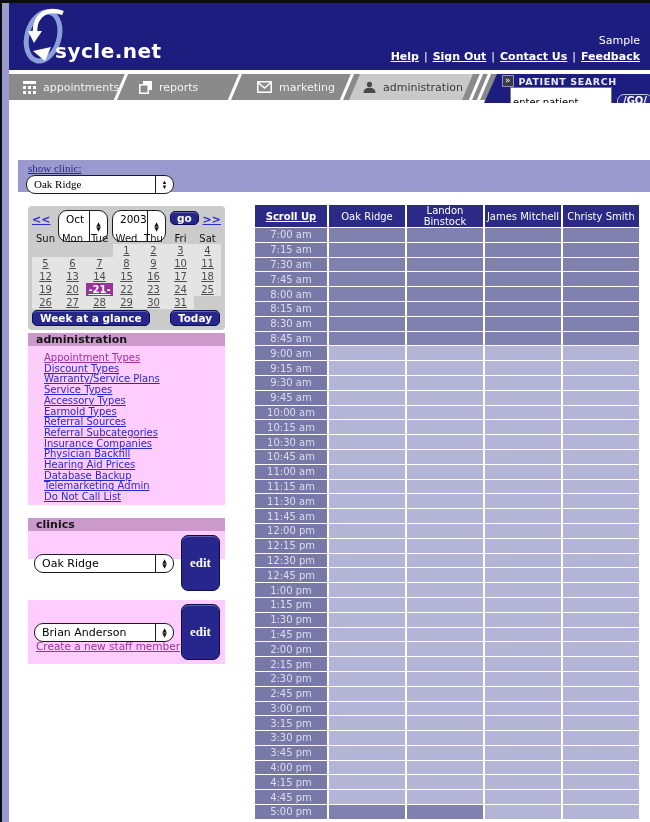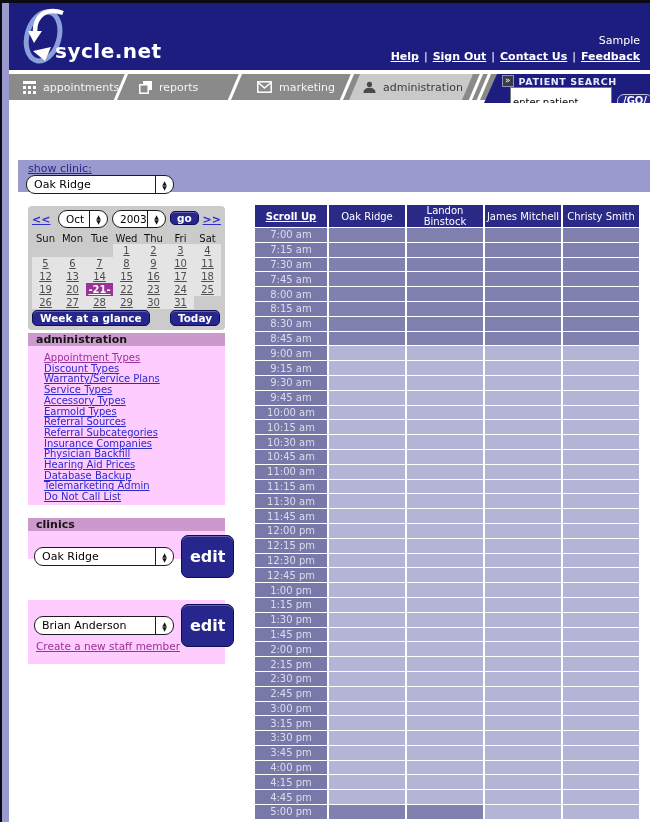--- a/index.html
+++ b/index.html
@@ -40,21 +40,21 @@
   #ps-chevron{display:inline-block;border:1px solid #9191c0;background:#3a3a46;color:#fff;
     font-size:9px;line-height:9px;padding:0 2px 1px 2px;}
   #ps-label{font-weight:bold;font-size:9.5px;letter-spacing:.6px;color:#e8e8ff;}
   #ps-row2{position:absolute;left:26px;top:13px;display:flex;align-items:center;gap:5px;}
   #ps-input{width:96px;height:14px;border:1px solid #777;background:#fff;font-size:10px;
     font-family:inherit;padding:7px 2px;}
   #ps-go{background:#26268c;color:#fff;border:1.5px solid #c2c2dd;border-radius:7px;
     font-size:10px;font-weight:bold;padding:0 5px;height:15px;line-height:12px;}
 
   
-  #show-clinic{left:18px;top:160px;width:632px;height:32px;background:#9a9ace;}
+  #show-clinic{left:18px;top:160px;width:632px;height:32px;background:#9a9ace;font-family:Liberation Serif, serif;}
   #show-clinic-label{position:absolute;left:10px;top:2px;color:#28288f;text-decoration:underline;font-size:11px;}
   #show-clinic-select{position:absolute;left:8px;top:15px;}
 
   
   .macsel{display:inline-flex;align-items:stretch;background:#fff;border:1.5px solid #1c1c1c;
     border-radius:9px;height:19px;box-sizing:border-box;font-size:11px;}
   .macsel-val{flex:1;padding:2px 6px 0 7px;white-space:nowrap;overflow:hidden;}
   .macsel-arrows{width:17px;border-left:1.5px solid #1c1c1c;display:flex;flex-direction:column;
     align-items:center;justify-content:center;font-size:6px;line-height:5px;color:#111;}
 
@@ -62,21 +62,21 @@
   .nbtn{display:inline-block;background:#26268c;color:#fff;font-weight:bold;
     border:1.5px solid #0d0d52;border-radius:6px;font-size:10.5px;padding:1px 7px;
     box-shadow:inset 0 1px 0 rgba(255,255,255,.28);text-align:center;}
 
   
   #calendar{left:28px;top:206px;width:197px;height:124px;background:#cbcbcb;border-radius:4px;}
   #cal-controls{position:absolute;left:0;top:4px;width:100%;height:20px;}
   #cal-prev{position:absolute;left:4px;top:3px;color:#2d2dd0;font-weight:bold;text-decoration:underline;font-size:11px;}
   #cal-next{position:absolute;right:4px;top:3px;color:#2d2dd0;font-weight:bold;text-decoration:underline;font-size:11px;}
   #cal-month{position:absolute;left:30px;top:0;width:50px;}
-  #cal-month .macsel,#cal-year .macsel{width:100%;font-size:10.5px;height:18px;justify-content:center;}
+  #cal-month .macsel,#cal-year .macsel{width:100%;font-size:10.5px;height:32px;justify-content:center;}
   #cal-year{position:absolute;left:84px;top:0;width:54px;}
   #cal-go{position:absolute;left:142px;top:1px;padding:0 6px;border-radius:5px;}
   #cal-table{position:absolute;left:4px;top:26px;border-collapse:collapse;table-layout:fixed;}
   #cal-table th{width:27px;height:12px;font-size:10px;font-weight:normal;color:#111;text-align:center;padding:0;}
   #cal-table td{width:27px;height:13px;font-size:10px;text-align:center;padding:0;}
   #cal-table td.day{background:#e4e4e4;}
   #cal-table td.empty{background:transparent;}
   #cal-table td a{color:#4d4d4d;text-decoration:underline;}
   #cal-table td.selected{background:#993399;}
   #cal-table td.selected a{color:#fff;font-weight:bold;}
@@ -90,21 +90,21 @@
   #admin-header{top:333px;}
   #admin-body{top:346px;height:159px;padding:7px 0 0 16px;}
   #admin-body a{display:block;font-size:10px;line-height:10.7px;text-decoration:underline;color:#2b2bcc;white-space:nowrap;}
   #admin-body a.visited{color:#993399;}
   #clinics-header{top:518px;}
   #clinics-body{top:531px;height:28px;}
   #staff-header{top:570px;margin-top:36px;}
   #staff-body{top:600px;height:64px;}
   .sel-row{position:absolute;left:6px;top:4px;display:flex;align-items:center;gap:7px;}
   .sel-row .macsel{width:140px;}
-  .edit-btn{border-radius:7px;font-size:16px;padding:11px 8px;}
+  .edit-btn{border-radius:7px;font-size:13px;padding:19px 8px;font-family:Liberation Serif, serif;}
   #staff-create{position:absolute;left:8px;top:40px;color:#993399;text-decoration:underline;font-size:10.5px;}
 
   
   #schedule{left:253px;top:204px;}
   #sched-table{border-collapse:separate;border-spacing:2px 1px;table-layout:fixed;}
   #sched-table th{height:14px;background:#2b2b87;color:#fff;font-size:10px;font-weight:normal;padding:0;text-align:center;}
   #sched-table th.timehead a{color:#fff;font-weight:bold;text-decoration:underline;}
   #sched-table td{height:13.8px;padding:0;font-size:10px;}
   td.timecell{background:#7979a9;color:#dcdcec;text-align:center;}
   td.open{background:#b4b4d6;}

